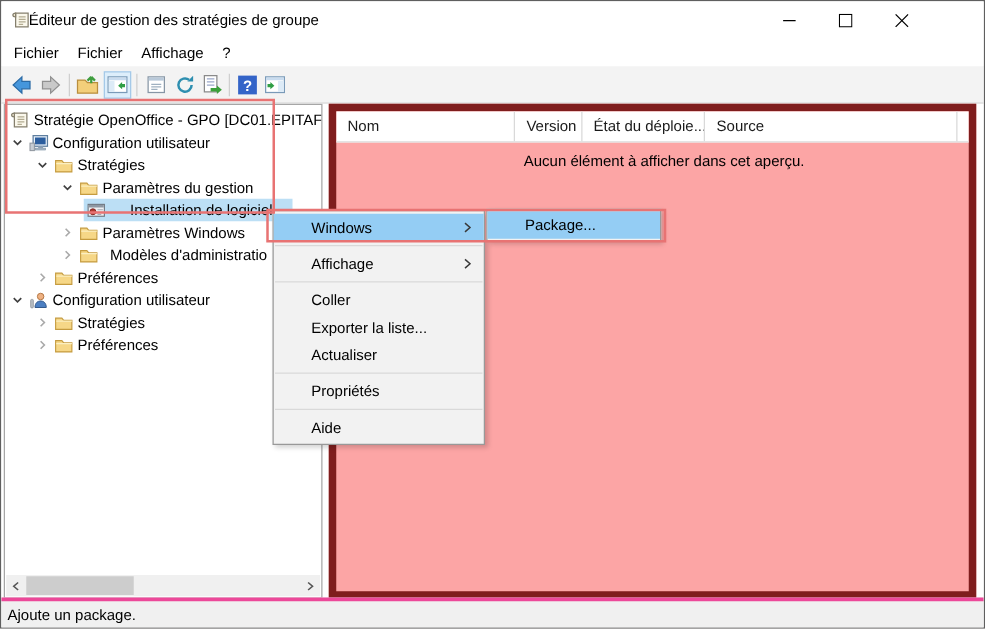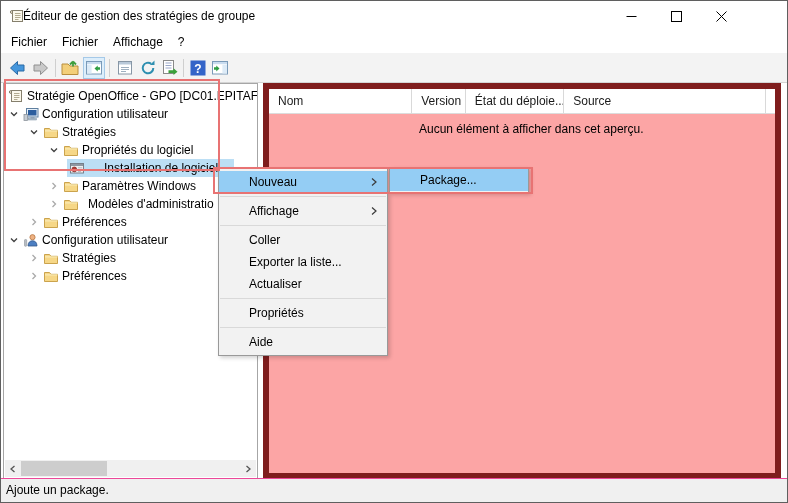--- a/index.html
+++ b/index.html
@@ -41,21 +41,21 @@
   .sb-btn{position:absolute;top:0;width:16px;height:17px;display:flex;align-items:center;justify-content:center;}
   .sb-btn.left{left:0;} .sb-btn.right{right:0;}
   .sb-thumb{position:absolute;left:16px;top:1px;width:86px;height:15px;background:#cdcdcd;}
   
   .list-header{position:absolute;left:0;top:0;right:0;height:25px;background:#fff;border-bottom:1px solid #dcdcdc;display:flex;}
   .hcell{height:24px;line-height:24px;padding-left:9px;border-right:1px solid #d9d9d9;white-space:nowrap;overflow:hidden;color:#1a1a1a;}
   .w0{width:144px;} .w1{width:54px;} .w2{width:99px;} .w3{width:203px;}
   .hfill{flex:1;border-right:none;}
   .empty-msg{position:absolute;left:150px;top:33px;white-space:nowrap;}
   
-  .statusbar{position:absolute;left:0;bottom:0;right:0;height:24px;background:#f0f0f0;border-top:1px solid #ec4899;padding:4px 0 0 5px;}
+  .statusbar{position:absolute;left:0;bottom:0;right:0;height:24px;background:#f0f0f0;border-top:3px solid #ec4899;padding:4px 0 0 5px;}
   
   .context-menu{position:absolute;left:217px;top:167px;width:170px;background:#f2f2f2;border:1px solid #999;box-shadow:2px 2px 4px rgba(0,0,0,0.18);padding:2px 0;z-index:10;}
   .cm-item{position:relative;height:22px;line-height:22px;padding-left:30px;white-space:nowrap;cursor:default;}
   .cm-item.hl{background:#94cdf4;margin:0 0;}
   .cm-item .cm-arrow{position:absolute;right:10px;top:6px;}
   .cm-sep{height:1px;background:#d9d9d9;margin:3px 1px;}
   .submenu{position:absolute;left:388px;top:166px;width:140px;background:#f2f2f2;border:1px solid #999;box-shadow:2px 2px 4px rgba(0,0,0,0.18);padding:1px 0;z-index:11;}
   
   .annot{position:absolute;border:2px solid #e87373;background:transparent;z-index:20;pointer-events:none;}
   .annot-tree{left:3px;top:78px;width:216px;height:92px;}
@@ -215,21 +215,21 @@
               <svg width="10" height="10" viewBox="0 0 10 10">
                 <path d="M2 3.5 L5 6.5 L8 3.5" stroke="#404040" stroke-width="1.3" fill="none"></path>
               </svg>
             </span>
             <span class="ticon" style="left: 59px;">
               <svg width="16" height="16" viewBox="0 0 16 16">
                 <path d="M1.5 4.5 h5 l1.5 1.8 h6.5 V13.5 H1.5 z" fill="#f6d787" stroke="#c59b3f" stroke-width="0.9"></path>
                 <path d="M2 6.9 h12.5" stroke="#fbefc1" stroke-width="1"></path>
               </svg>
             </span>
-            <span class="tlabel" style="left: 78px;">Propriétés du logiciel</span>
+            <span class="tlabel" style="left: 78px;">Paramètres du gestion</span>
           </div>
           <div class="tree-row">
             <span class="sel" style="left: 63px; width: 167px;"></span>
             <span class="ticon" style="left: 65px;">
               <svg width="16" height="16" viewBox="0 0 16 16">
                 <rect x="1.5" y="3.5" width="13" height="9.5" fill="#eef0f2" stroke="#6e7680" stroke-width="0.9"></rect>
                 <rect x="2" y="4" width="12" height="2" fill="#8e98a3"></rect>
                 <circle cx="5.3" cy="9.4" r="2.4" fill="#b43a32" stroke="#7c221d" stroke-width="0.7"></circle>
                 <path d="M9 7.8 h4.3 M9 9.8 h4.3 M9 11.6 h3" stroke="#a3abb4" stroke-width="0.8" fill="none"></path>
               </svg>
@@ -347,21 +347,21 @@
       </div>
       <div class="empty-msg">Aucun élément à afficher dans cet aperçu.</div>
     </div>
   </div>
 
   <div class="statusbar">
     <span>Ajoute un package.</span>
   </div>
 
   <div class="context-menu" id="context-menu">
-      <div class="cm-item hl"><span>Nouveau</span><span class="cm-arrow">
+      <div class="cm-item hl"><span>Windows</span><span class="cm-arrow">
           <svg width="6" height="10" viewBox="0 0 6 10">
             <path d="M1 1.5 L5 5 L1 8.5" stroke="#3a3a3a" stroke-width="1.2" fill="none"></path>
           </svg>
         </span></div>
       <div class="cm-sep"></div>
       <div class="cm-item"><span>Affichage</span><span class="cm-arrow">
           <svg width="6" height="10" viewBox="0 0 6 10">
             <path d="M1 1.5 L5 5 L1 8.5" stroke="#3a3a3a" stroke-width="1.2" fill="none"></path>
           </svg>
         </span></div>

